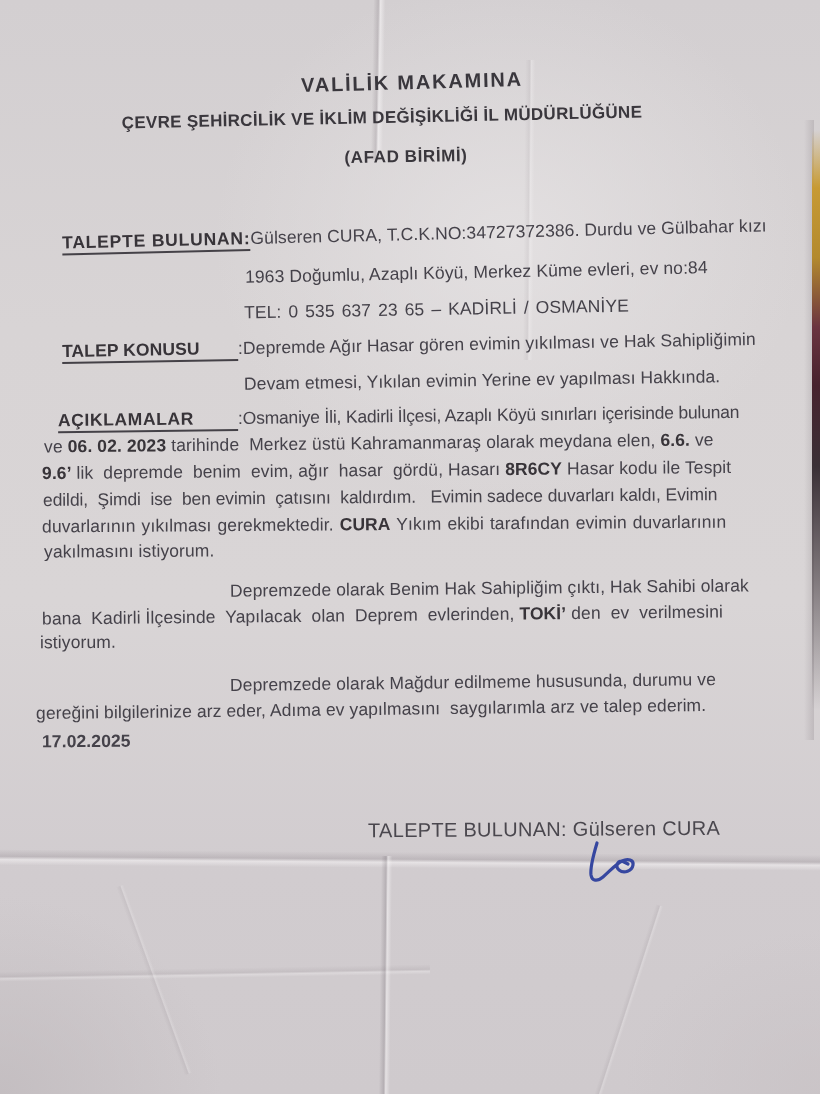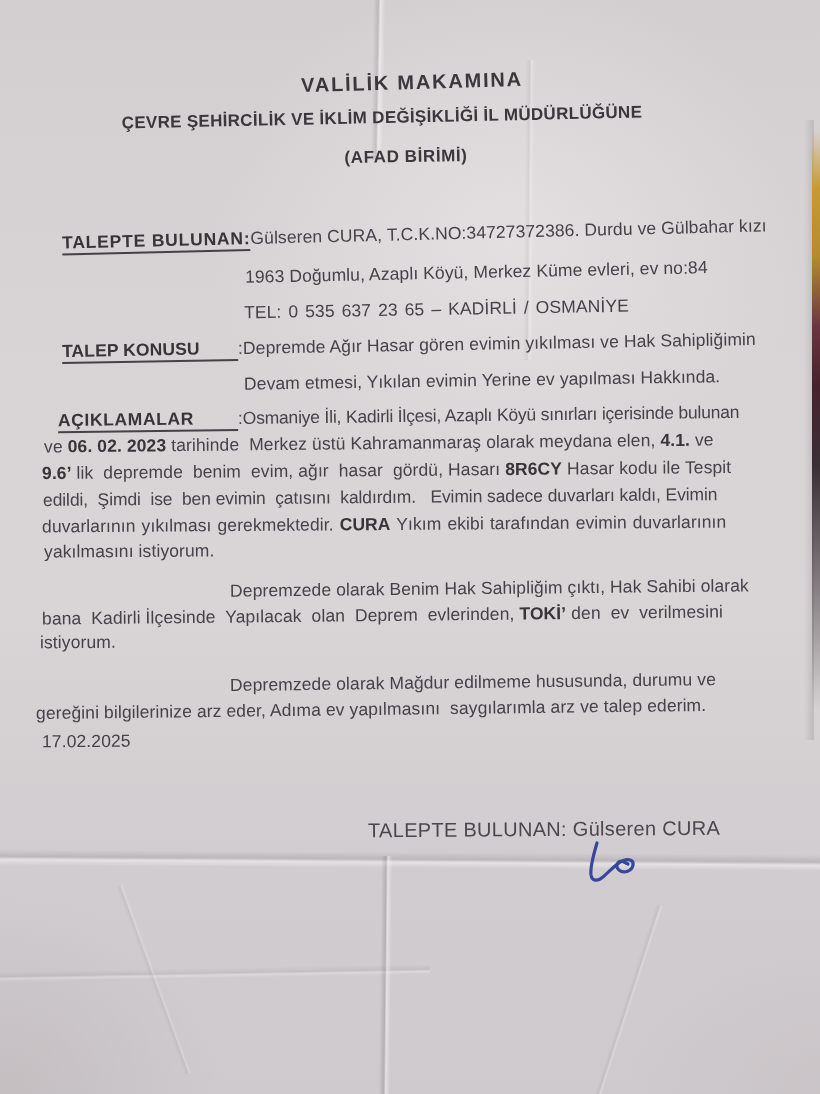--- a/index.html
+++ b/index.html
@@ -69,21 +69,21 @@
   #l7{left:44px;top:433px;transform:rotate(-0.6deg);}
   #l8{left:42px;top:460px;transform:rotate(-0.5deg);}
   #l9{left:43px;top:487px;letter-spacing:-0.1px;transform:rotate(-0.5deg);}
   #l10{left:42px;top:514px;word-spacing:1px;transform:rotate(-0.4deg);}
   #l11{left:44px;top:541px;transform:rotate(-0.4deg);}
   #l12{left:230px;top:578px;transform:rotate(-0.6deg);}
   #l13{left:42px;top:605px;transform:rotate(-0.6deg);}
   #l14{left:40px;top:632px;transform:rotate(-0.3deg);}
   #l15{left:230px;top:672px;transform:rotate(-0.7deg);}
   #l16{left:36px;top:699px;transform:rotate(-0.7deg);}
-  #l17{left:42px;top:731px;transform:rotate(-0.4deg);}
+  #l17{left:42px;top:731px;transform:rotate(-0.4deg);font-weight:bold;}
   #sig-line{left:368px;top:817px;font-size:20px;letter-spacing:0.3px;color:#4a474e;transform:rotate(-0.4deg);}
   #signature{position:absolute;left:566px;top:836px;width:86px;height:62px;}
 </style>
 </head>
 <body>
 
 <div id="photo">
 
   <div class="crease" id="crease-top-vert"></div>
   <div class="crease" id="crease-mid-vert"></div>
@@ -100,21 +100,21 @@
   <div class="line hdr" id="h3">(AFAD BİRİMİ)</div>
 
   <div class="line" id="l1"><span class="ulabel">TALEPTE BULUNAN:</span><span>Gülseren CURA, T.C.K.NO:34727372386. Durdu ve Gülbahar kızı</span></div>
   <div class="line" id="l2">1963 Doğumlu, Azaplı Köyü, Merkez Küme evleri, ev no:84</div>
   <div class="line" id="l3">TEL: 0 535 637 23 65 – KADİRLİ / OSMANİYE</div>
 
   <div class="line" id="l4"><span class="ulabel fixed-u">TALEP KONUSU</span><span>:Depremde Ağır Hasar gören evimin yıkılması ve Hak Sahipliğimin</span></div>
   <div class="line" id="l5">Devam etmesi, Yıkılan evimin Yerine ev yapılması Hakkında.</div>
 
   <div class="line" id="l6"><span class="ulabel fixed-u">AÇIKLAMALAR</span><span>:Osmaniye İli, Kadirli İlçesi, Azaplı Köyü sınırları içerisinde bulunan</span></div>
-  <div class="line" id="l7"><span>ve </span><span class="b">06. 02. 2023</span><span> tarihinde  Merkez üstü Kahramanmaraş olarak meydana elen, </span><span class="b">4.1.</span><span> ve</span></div>
+  <div class="line" id="l7"><span>ve </span><span class="b">06. 02. 2023</span><span> tarihinde  Merkez üstü Kahramanmaraş olarak meydana elen, </span><span class="b">6.6.</span><span> ve</span></div>
   <div class="line" id="l8"><span class="b">9.6’</span><span> lik  depremde  benim  evim, ağır  hasar  gördü, Hasarı </span><span class="b">8R6CY</span><span> Hasar kodu ile Tespit</span></div>
   <div class="line" id="l9">edildi,  Şimdi  ise  ben evimin  çatısını  kaldırdım.   Evimin sadece duvarları kaldı, Evimin</div>
   <div class="line" id="l10"><span>duvarlarının yıkılması gerekmektedir. </span><span class="b">CURA</span><span> Yıkım ekibi tarafından evimin duvarlarının</span></div>
   <div class="line" id="l11">yakılmasını istiyorum.</div>
 
   <div class="line" id="l12">Depremzede olarak Benim Hak Sahipliğim çıktı, Hak Sahibi olarak</div>
   <div class="line" id="l13"><span>bana  Kadirli İlçesinde  Yapılacak  olan  Deprem  evlerinden, </span><span class="b">TOKİ’</span><span> den  ev  verilmesini</span></div>
   <div class="line" id="l14">istiyorum.</div>
 
   <div class="line" id="l15">Depremzede olarak Mağdur edilmeme hususunda, durumu ve</div>

